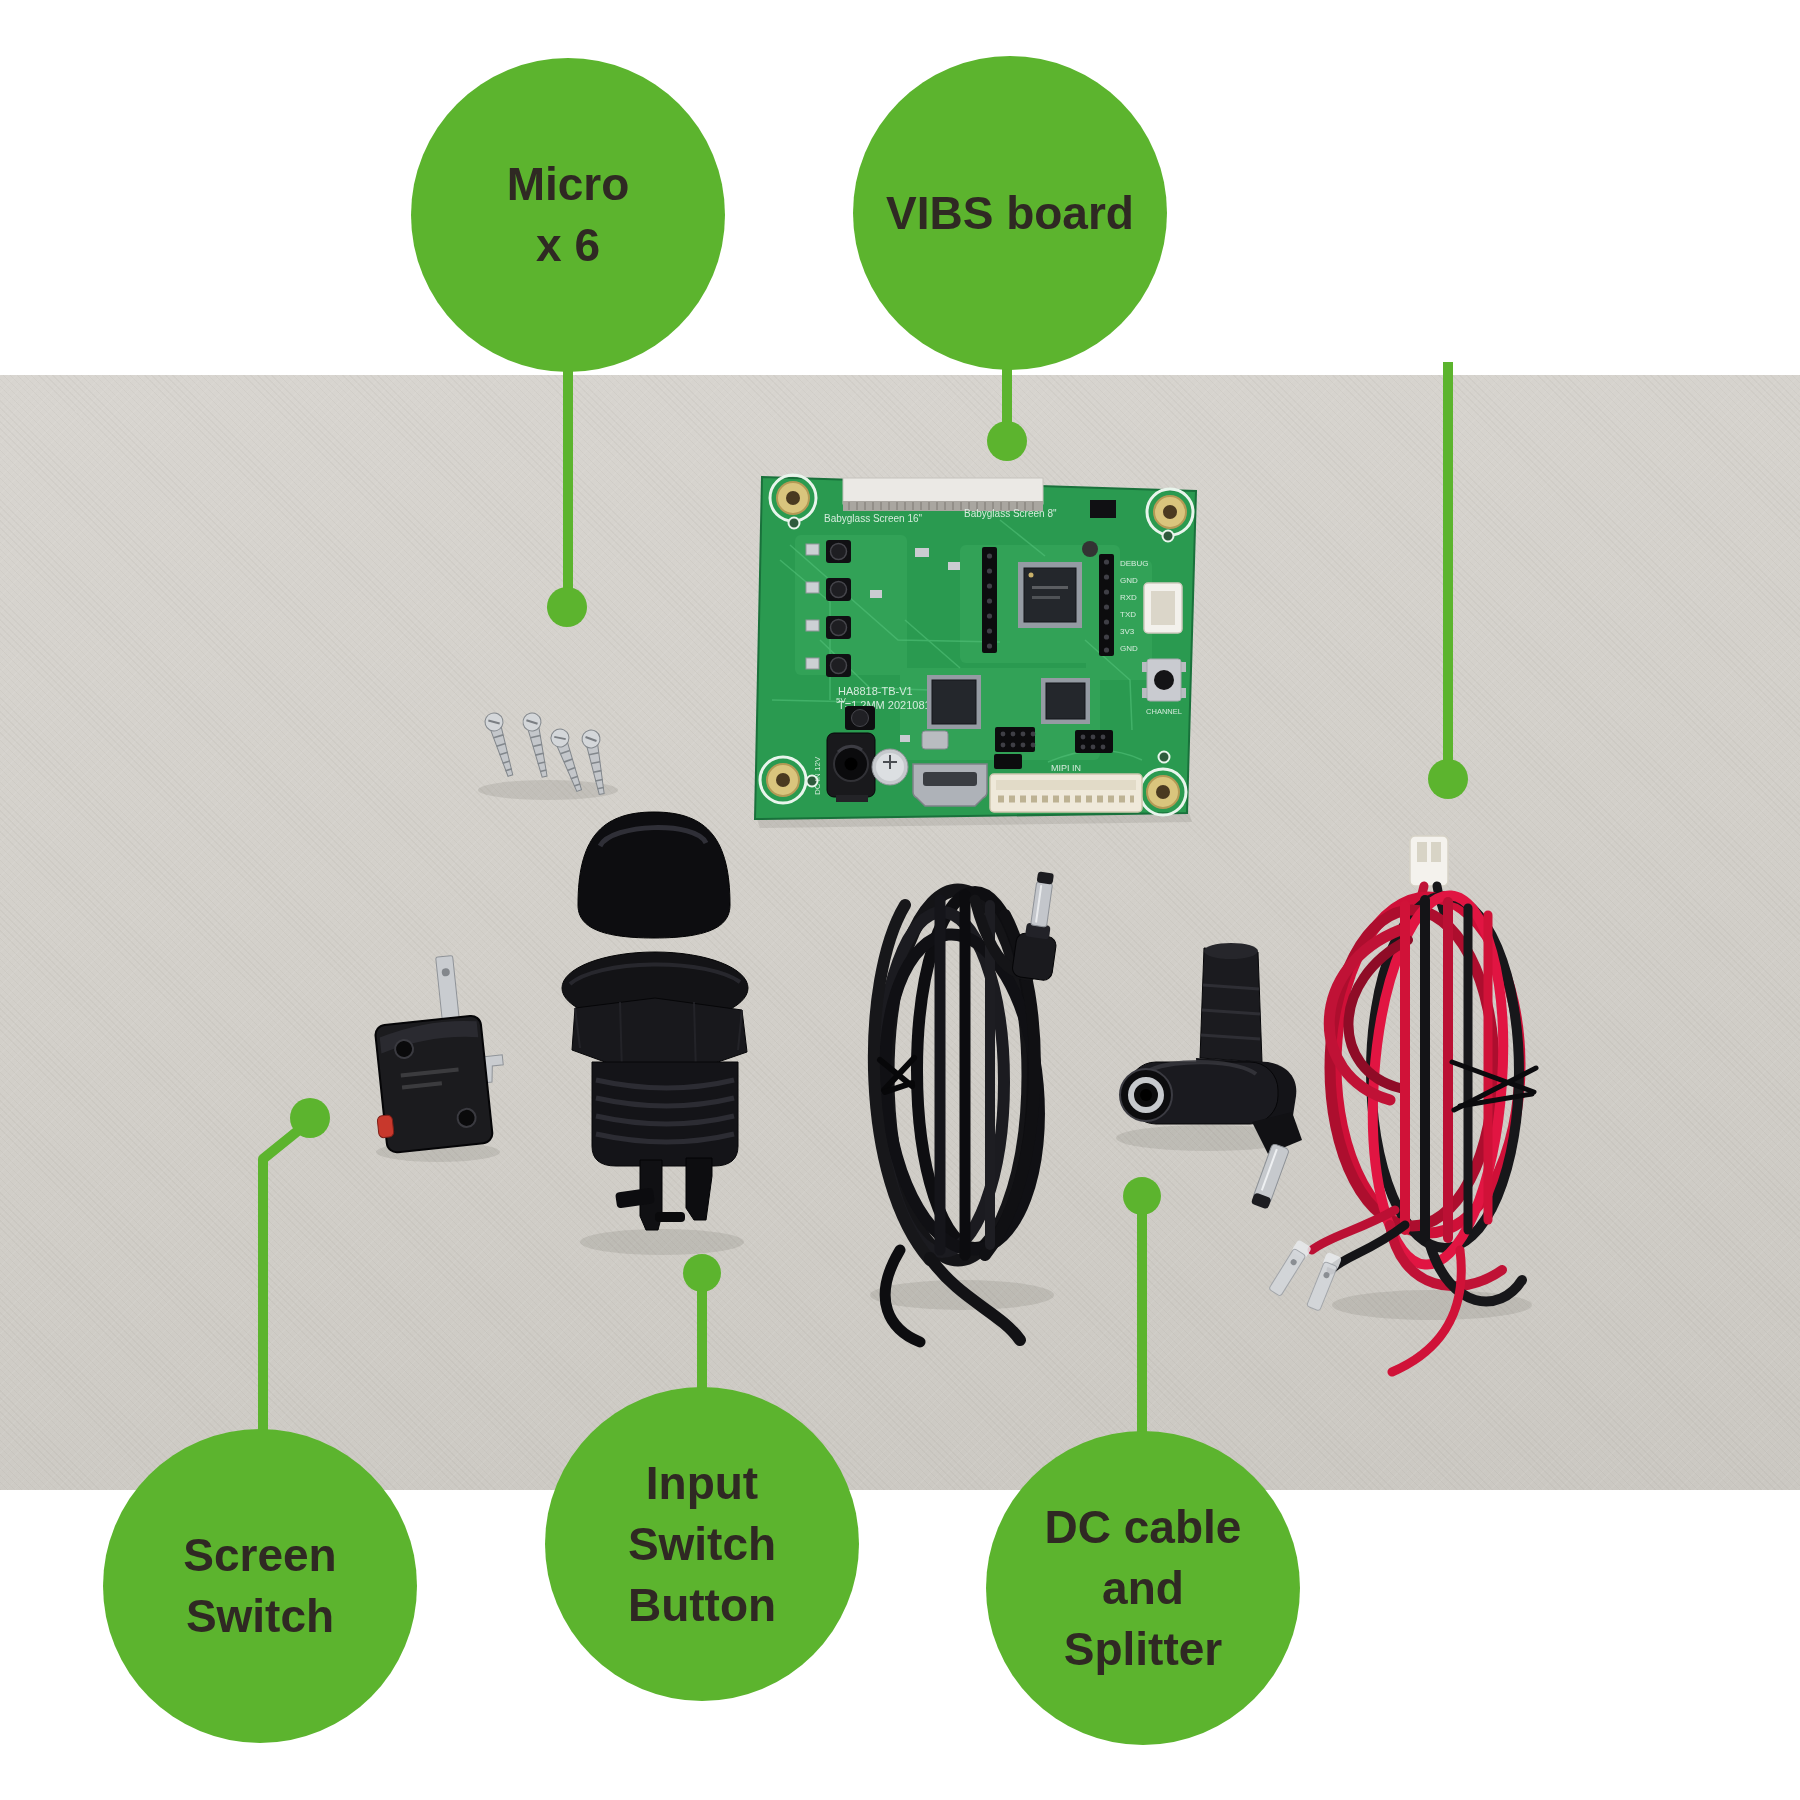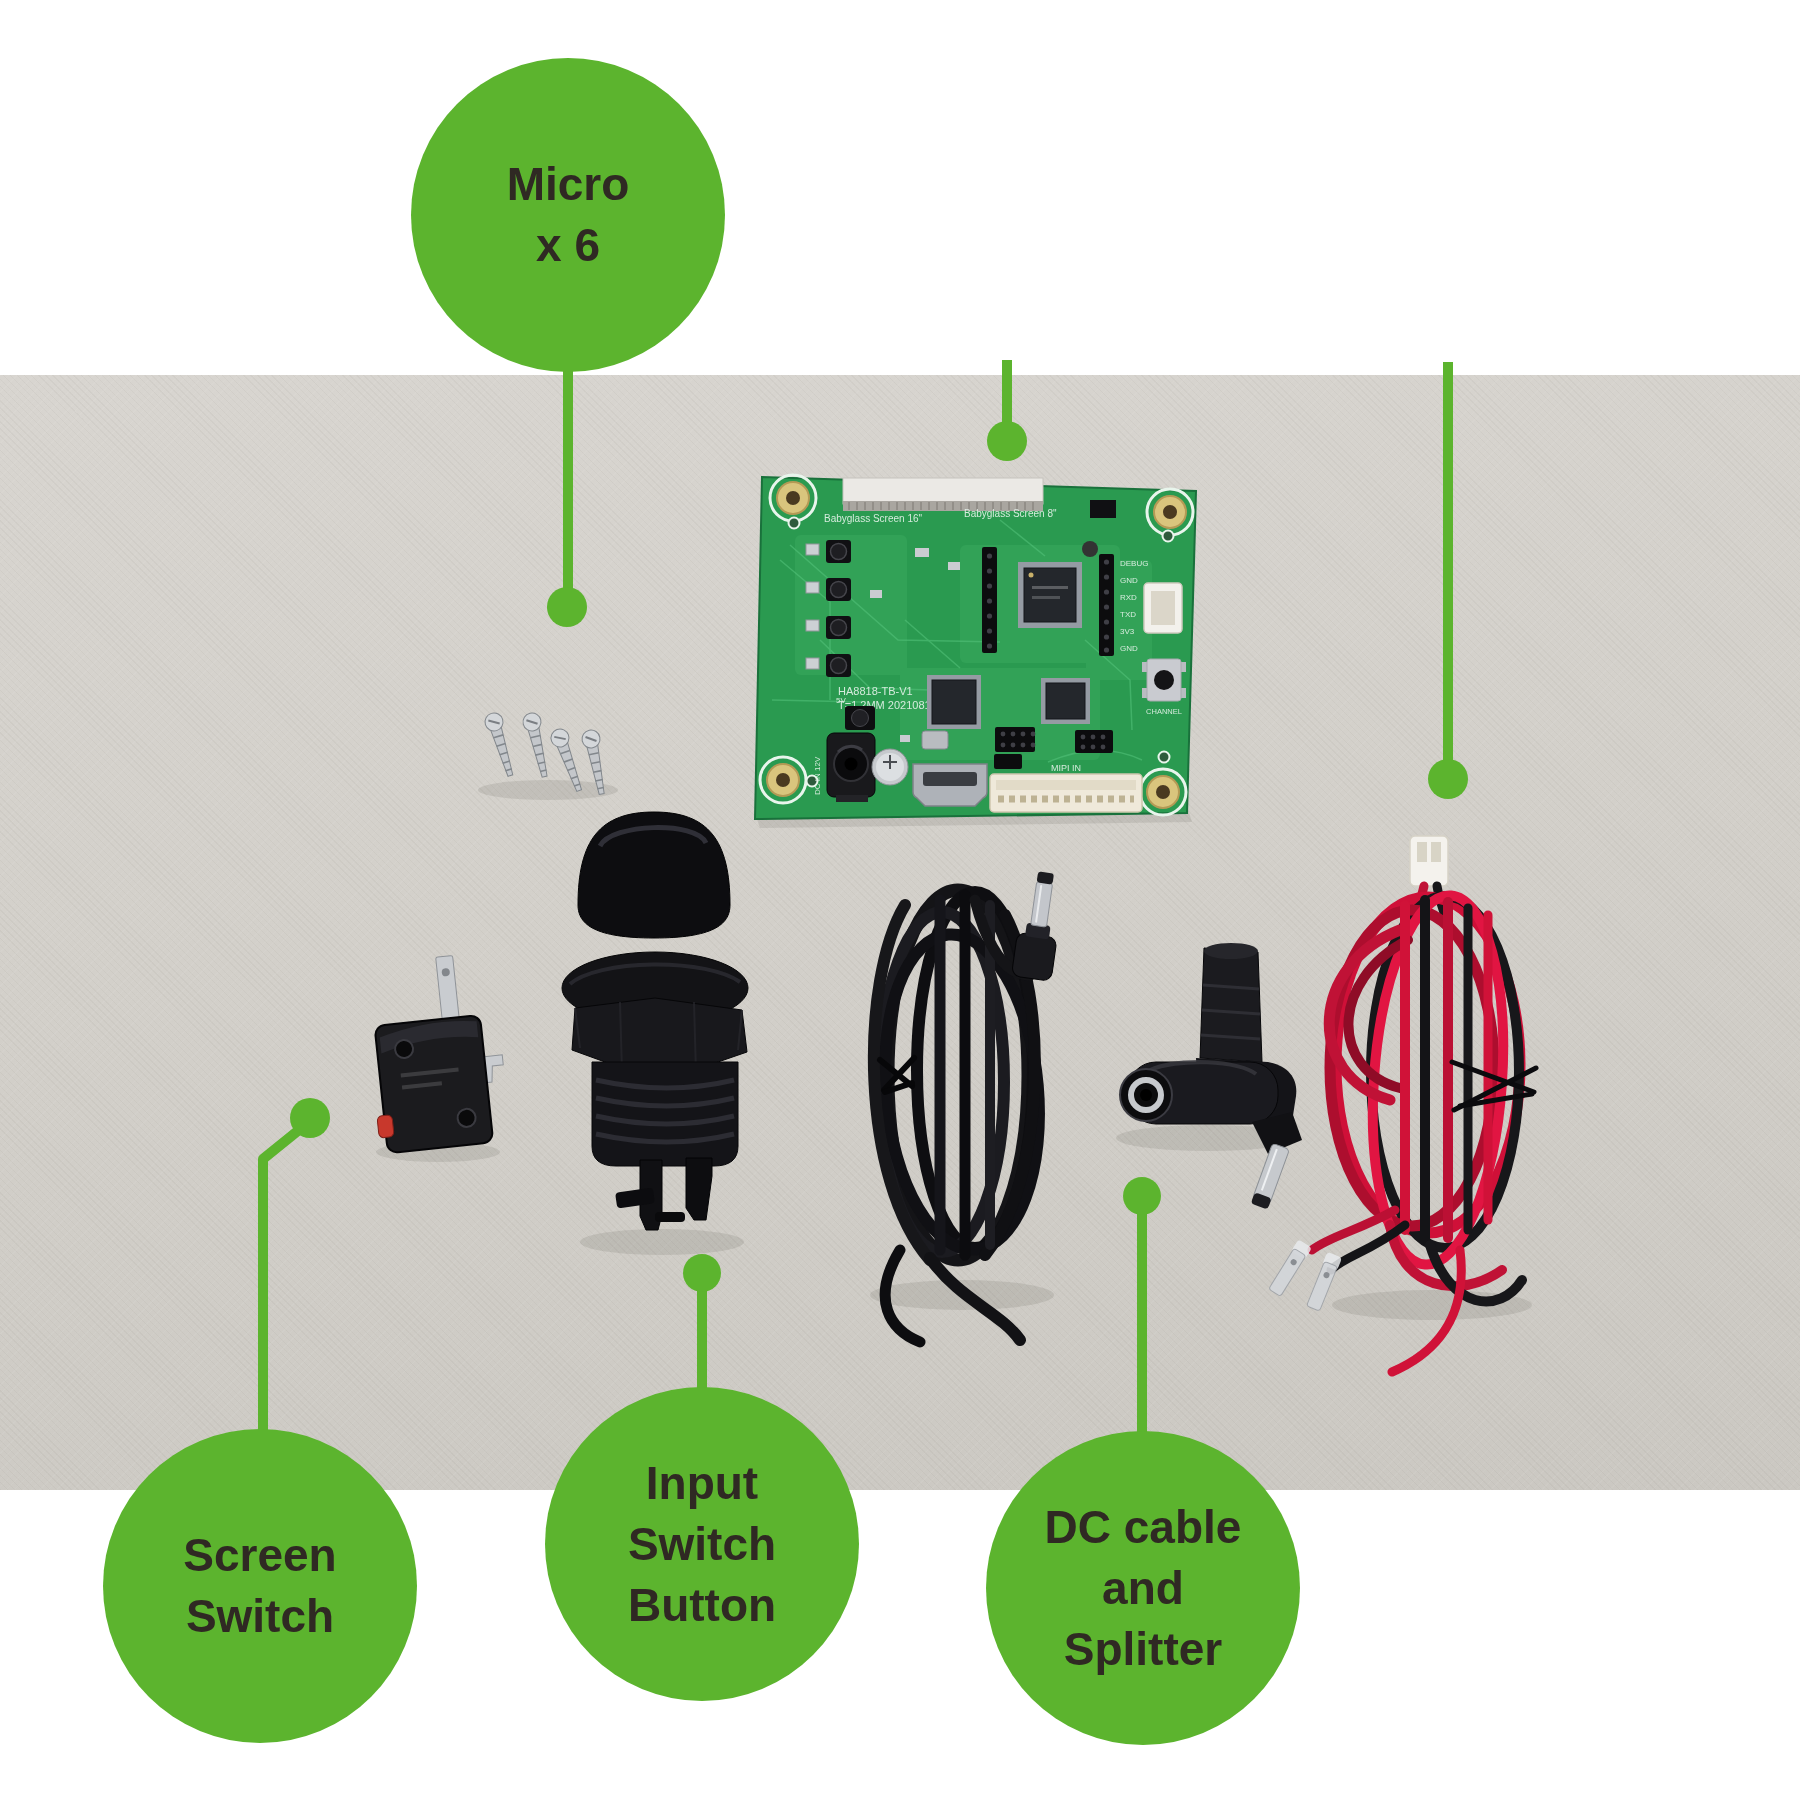--- a/index.html
+++ b/index.html
@@ -423,20 +423,23 @@
       <circle cx="702" cy="1273" r="19"></circle>
       <circle cx="1142" cy="1196" r="19"></circle>
     </g>
   </svg>
 
   <div class="co-circle" style="left:411px;top:58px">
     <div>Micro</div>
     <div>x 6</div>
   </div>
 
+  <div class="co-circle" style="left:853px;top:56px">
+    <div>VIBS board</div>
+  </div>
 
 
   <div class="co-circle" style="left:103px;top:1429px">
     <div>Screen</div>
     <div>Switch</div>
   </div>
 
   <div class="co-circle" style="left:545px;top:1387px">
     <div>Input</div>
     <div>Switch</div>

